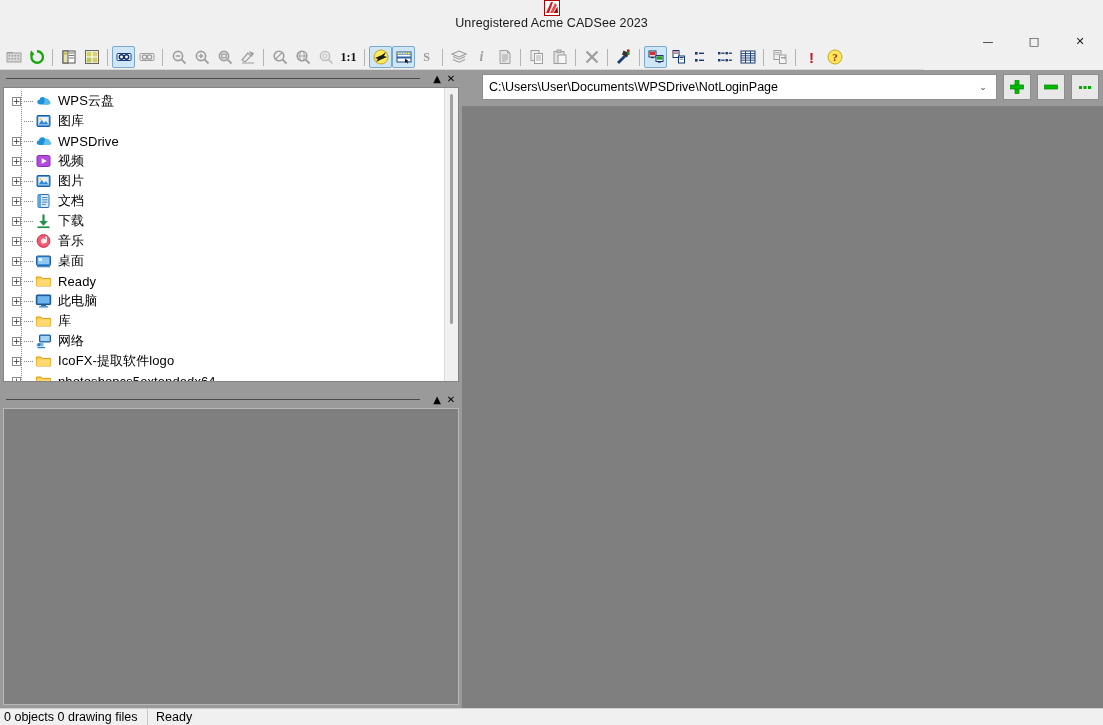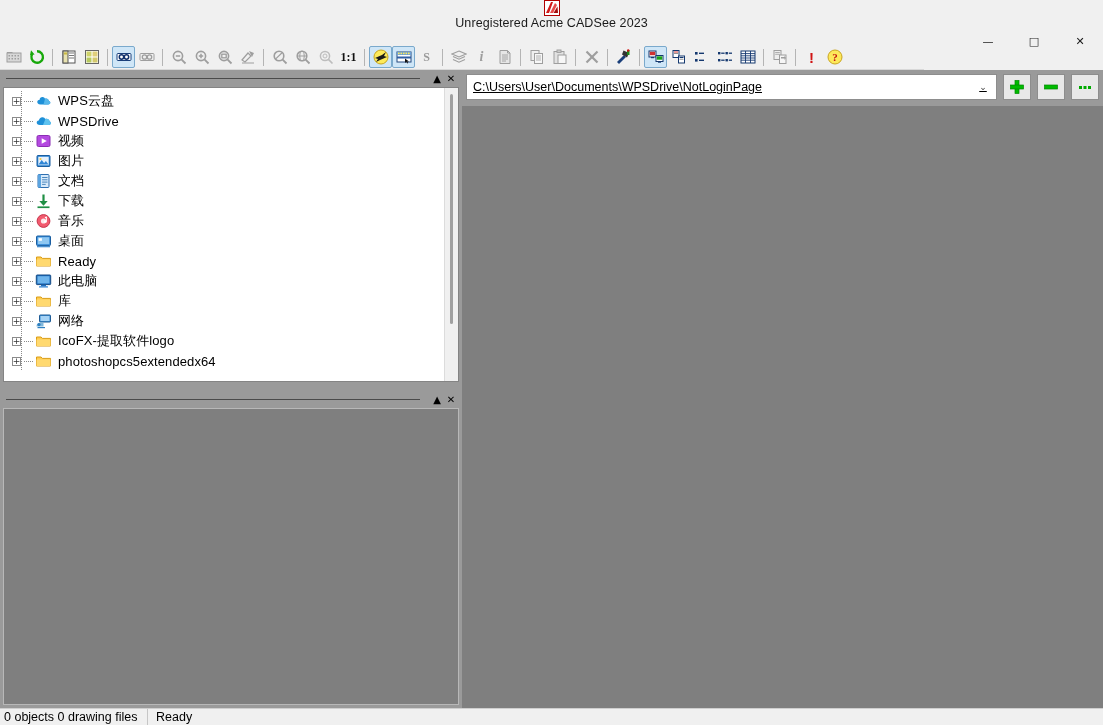--- a/index.html
+++ b/index.html
@@ -129,22 +129,22 @@
     position: absolute; left: 3px; top: 338px; width: 456px; height: 297px;
     background: #7f7f7f; border: 1px solid #b8b8b8; box-sizing: border-box;
   }
 
   
   .rightpane {
     position: absolute; left: 462px; top: 70px; width: 641px; height: 638px;
     background: #9a9a9a;
   }
   .addrbar {
-    position: absolute; left: 4px; top: 4px; right: 4px; height: 26px;
-    display: flex; align-items: flex-end; text-decoration: underline;
+    position: absolute; left: 20px; top: 4px; right: 4px; height: 26px;
+    display: flex; align-items: flex-end;
   }
   .addr-input {
     flex: 1 1 auto; height: 26px; background: #fff; border: 1px solid #8d8d8d;
     box-sizing: border-box; display: flex; align-items: center;
     padding: 0 6px; position: relative; min-width: 0;
   }
   .addr-text {
     font-size: 12.5px; color: #000; white-space: nowrap; overflow: hidden;
     text-overflow: ellipsis; flex: 1 1 auto;
   }
@@ -565,20 +565,32 @@
             <div class="texp">+</div>
             <div class="tdash"></div>
             <div class="ticon"><svg width="17" height="16" viewBox="0 0 16 16">
                 <path d="M5 11.5 C2.6 11.5 1.5 10 1.8 8.6 C2.1 7.3 3.4 6.9 4 7 C4.1 5 5.7 3.9 7.2 4.1 C8.3 4.2 9.1 4.9 9.5 5.7 C11.4 5 13.2 6.3 13.4 8 C14.4 8.3 15 9.2 14.8 10.1 C14.6 11 13.7 11.5 12.8 11.5 Z" fill="#1e90d8"></path>
                 <path d="M9.5 5.7 C11.4 5 13.2 6.3 13.4 8 C14.4 8.3 15 9.2 14.8 10.1 C14.6 11 13.7 11.5 12.8 11.5 L8 11.5 Z" fill="#56b7ea"></path>
               </svg></div>
             <div class="tlabel">WPS云盘</div>
           </div>
           <div class="tnode">
             <div class="tdots"></div>
+            <div class="texp none"></div>
+            <div class="tdash"></div>
+            <div class="ticon"><svg width="17" height="16" viewBox="0 0 16 16">
+                <rect x="1.5" y="2.5" width="13" height="11" rx="1" fill="#2f86d6" stroke="#1a5ea0"></rect>
+                <rect x="2.8" y="3.8" width="10.4" height="8.4" fill="#e8f2fb"></rect>
+                <path d="M3 11.5 L6.2 7 L8.6 10 L10.4 8 L13 11.5 Z" fill="#2f86d6"></path>
+                <circle cx="5" cy="6" r="1.1" fill="#f5c842"></circle>
+              </svg></div>
+            <div class="tlabel">图库</div>
+          </div>
+          <div class="tnode">
+            <div class="tdots"></div>
             <div class="texp">+</div>
             <div class="tdash"></div>
             <div class="ticon"><svg width="17" height="16" viewBox="0 0 16 16">
                 <path d="M4.5 12 C2.3 12 1 10.7 1.2 9.2 C1.4 7.9 2.6 7.3 3.4 7.4 C3.6 5.3 5.3 4 7.1 4.2 C8.4 4.3 9.4 5.1 9.9 6.1 C11.8 5.3 13.8 6.6 14.1 8.4 C15.1 8.7 15.6 9.6 15.3 10.5 C15 11.5 14 12 13 12 Z" fill="#1e90d8"></path>
                 <path d="M9.9 6.1 C11.8 5.3 13.8 6.6 14.1 8.4 C15.1 8.7 15.6 9.6 15.3 10.5 C15 11.5 14 12 13 12 L7.5 12 Z" fill="#5ec2ef"></path>
               </svg></div>
             <div class="tlabel">WPSDrive</div>
           </div>
           <div class="tnode">
             <div class="tdots"></div>

